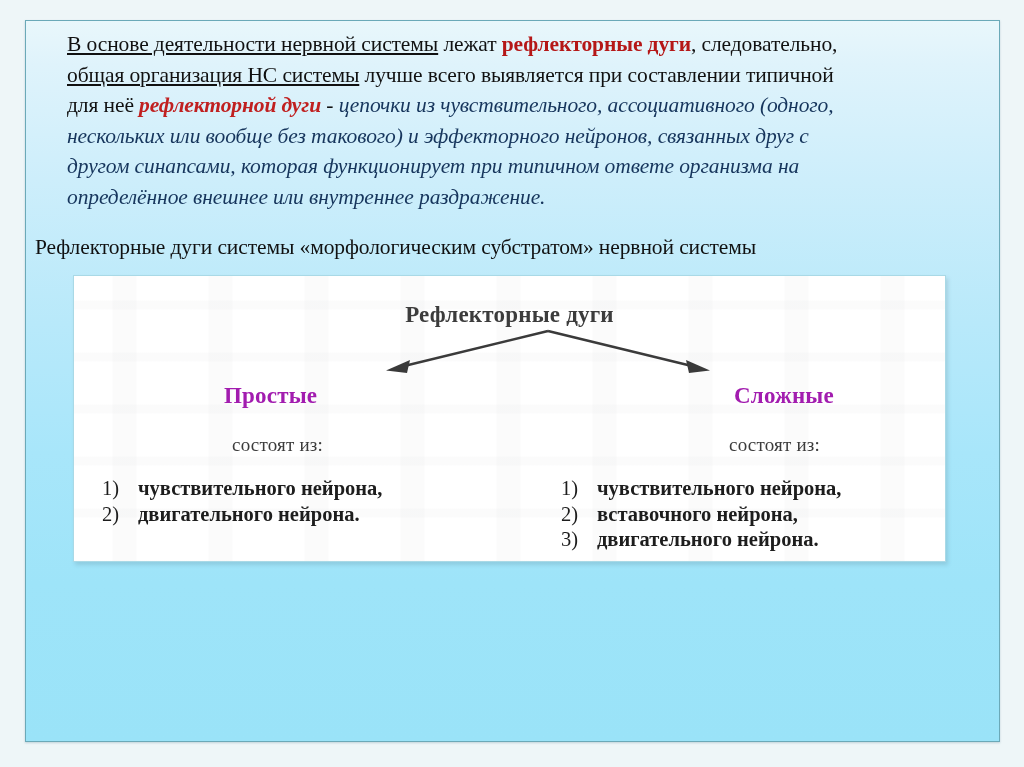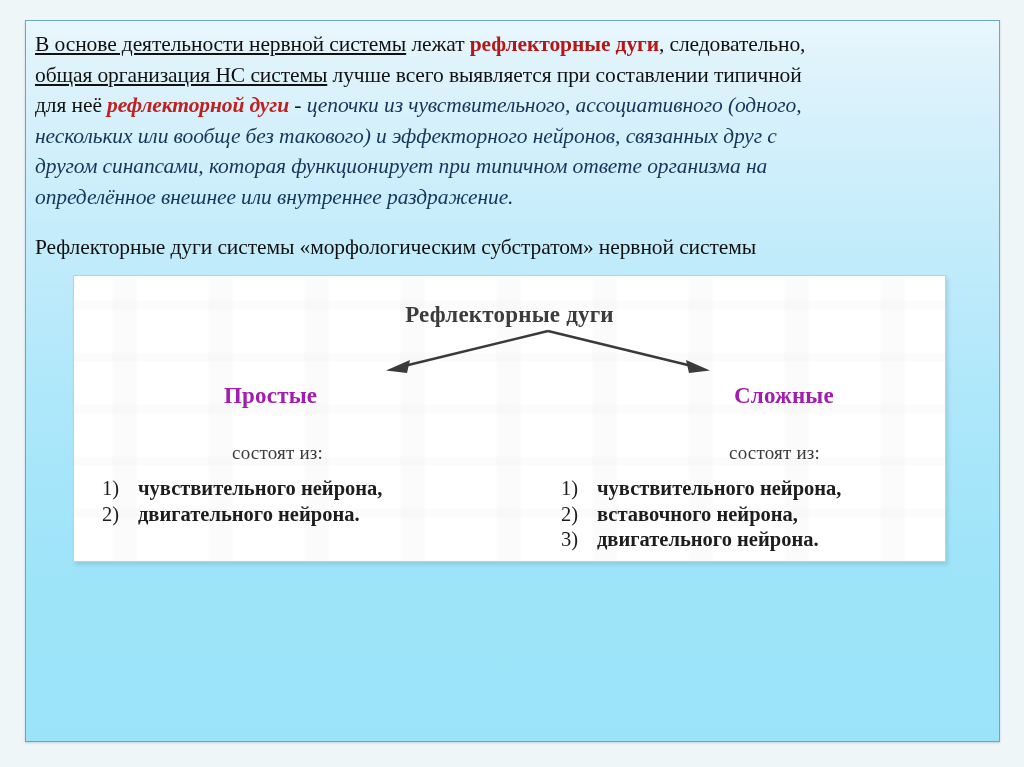--- a/index.html
+++ b/index.html
@@ -49,20 +49,21 @@
     left: 9px;
     top: 8px;
     width: 945px;
   }
   .prose-line {
     font-size: 21.5px;
     line-height: 30.5px;
     color: #111111;
     white-space: nowrap;
     letter-spacing: -0.1px;
+    margin-left: 32px;
   }
   .u { text-decoration: underline; text-underline-offset: 2px; }
   .red-bold {
     color: #b51717;
     font-weight: bold;
   }
   .red-ital {
     color: #c02020;
     font-style: italic;
     font-weight: bold;
@@ -146,21 +147,20 @@
   }
   #branch-head-simple { left: 150px; }
   #branch-head-complex { left: 660px; }
 
   .consist-label {
     position: absolute;
     top: 158px;
     font-size: 19px;
     color: #3c3c3c;
     letter-spacing: .2px;
-    margin-top: 8px;
   }
   #consist-label-simple { left: 158px; }
   #consist-label-complex { left: 655px; }
 
   .neuron-list {
     position: absolute;
     margin: 0;
     padding: 0;
     list-style: none;
     font-size: 20.5px;

